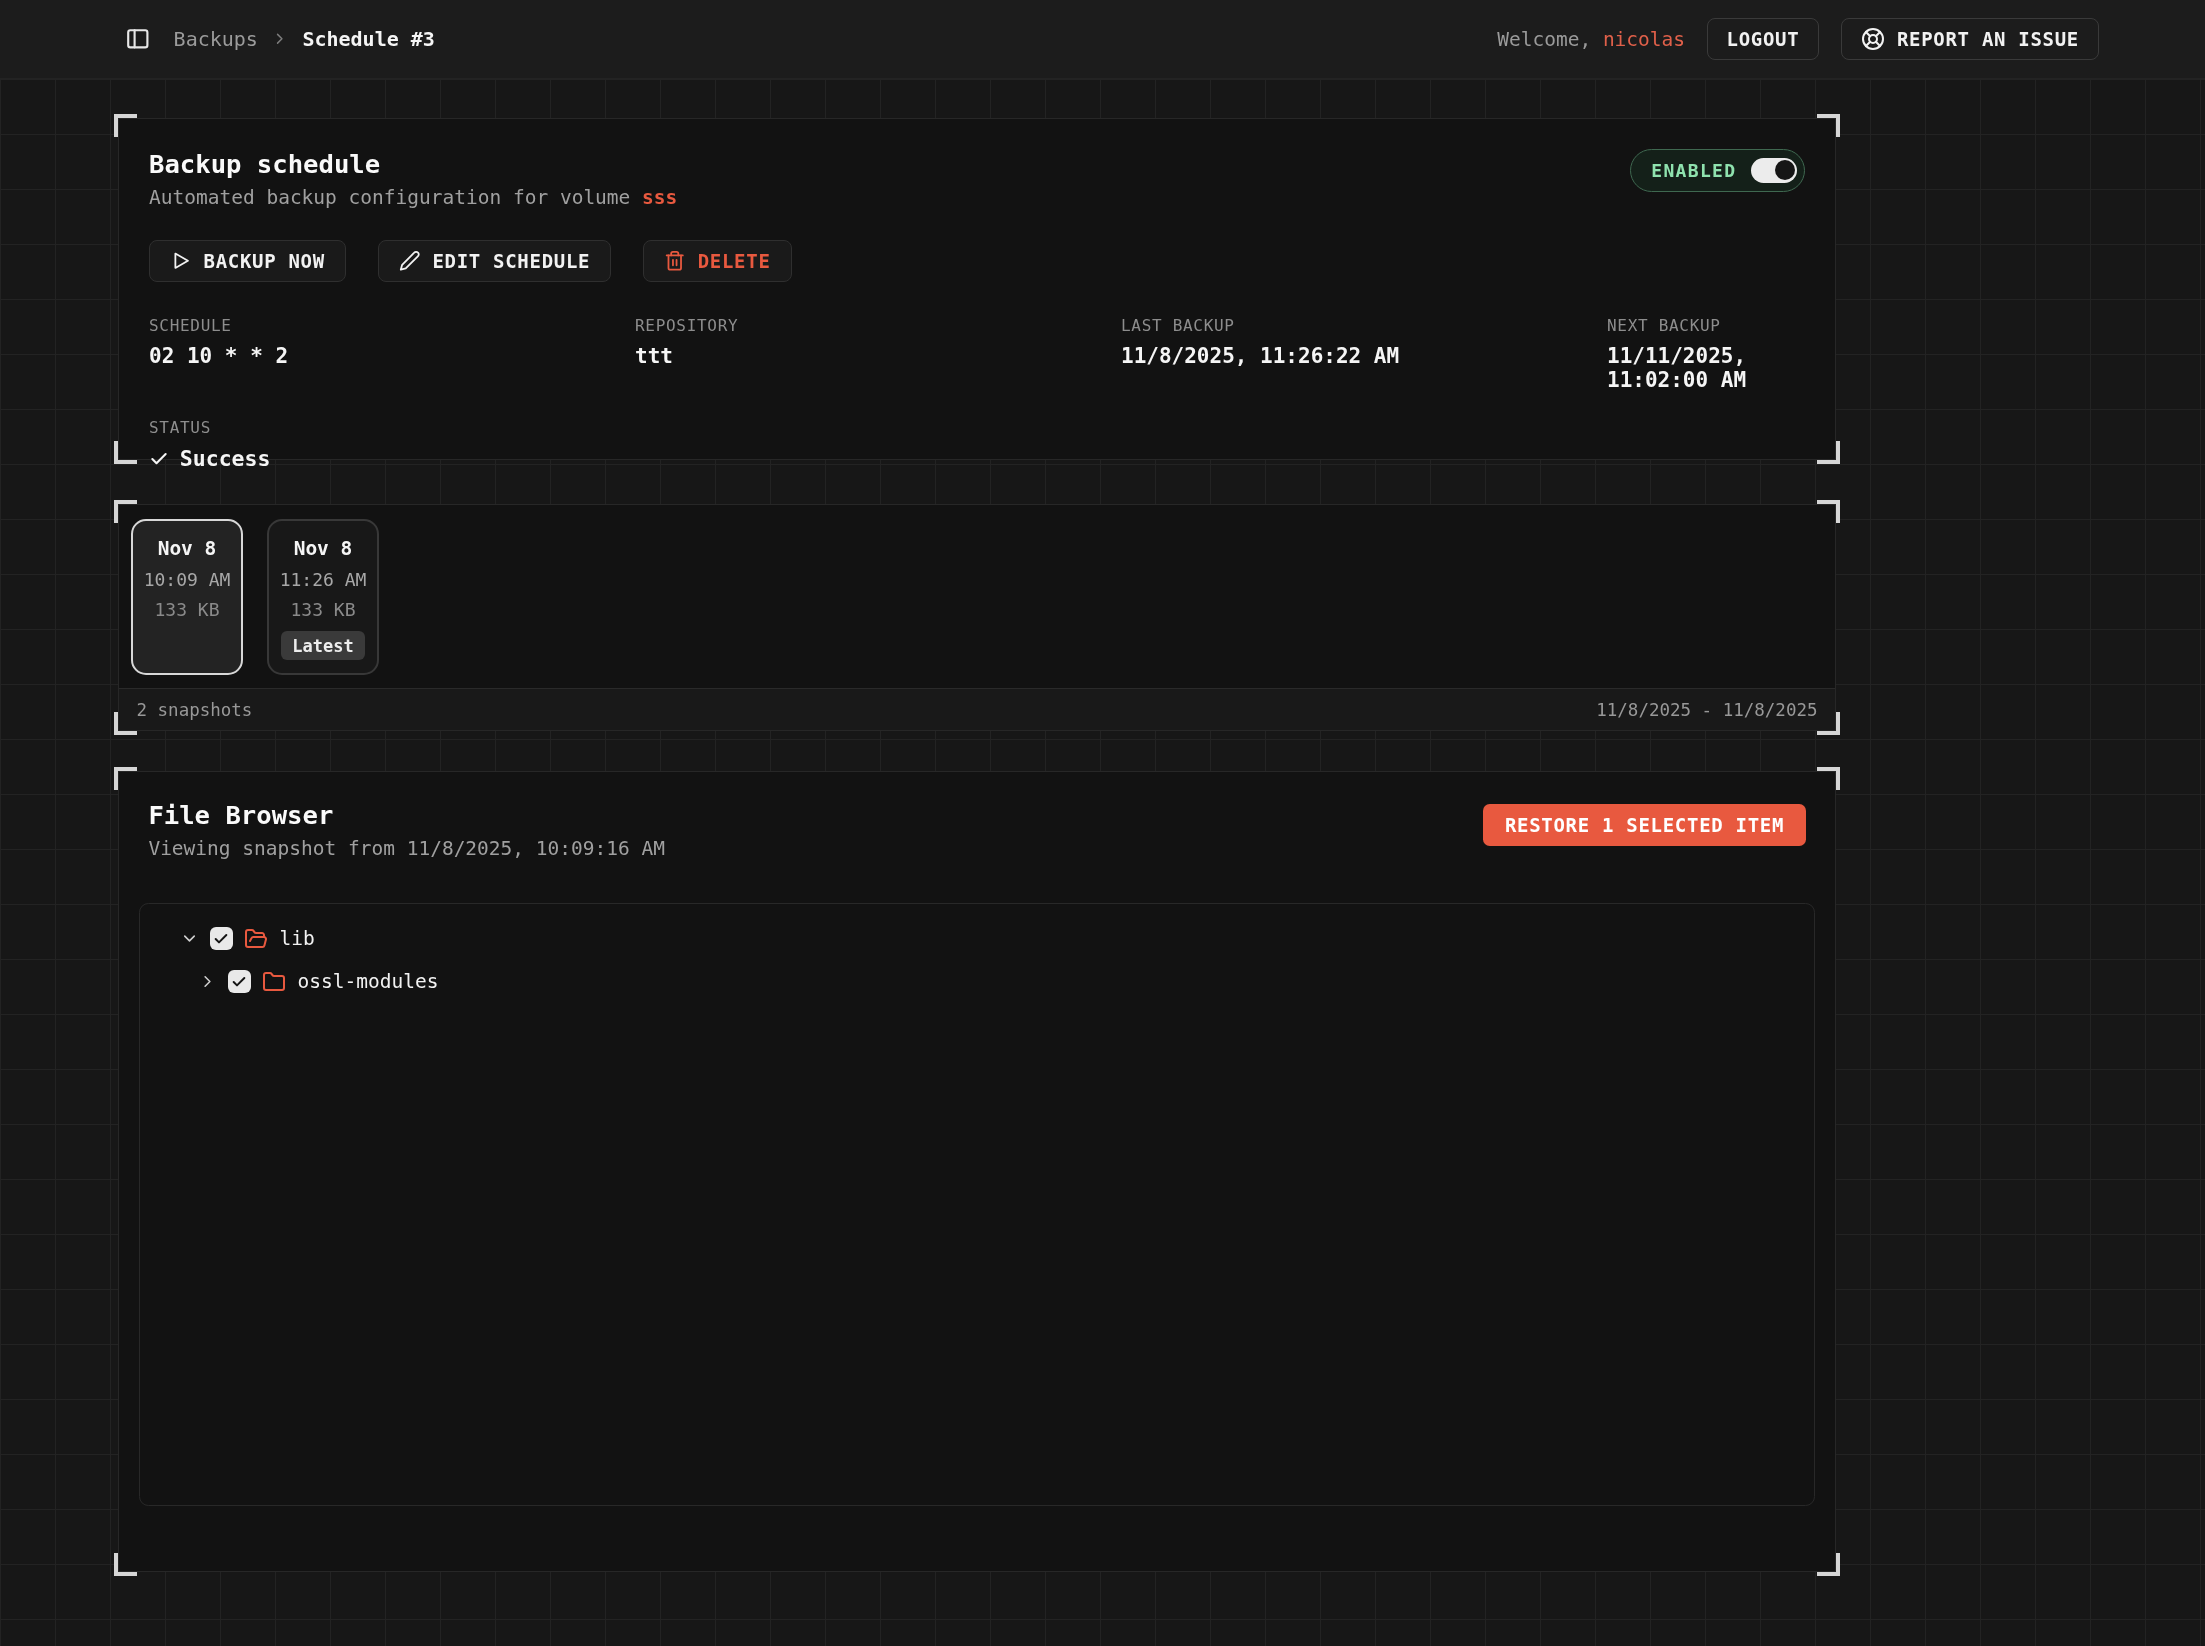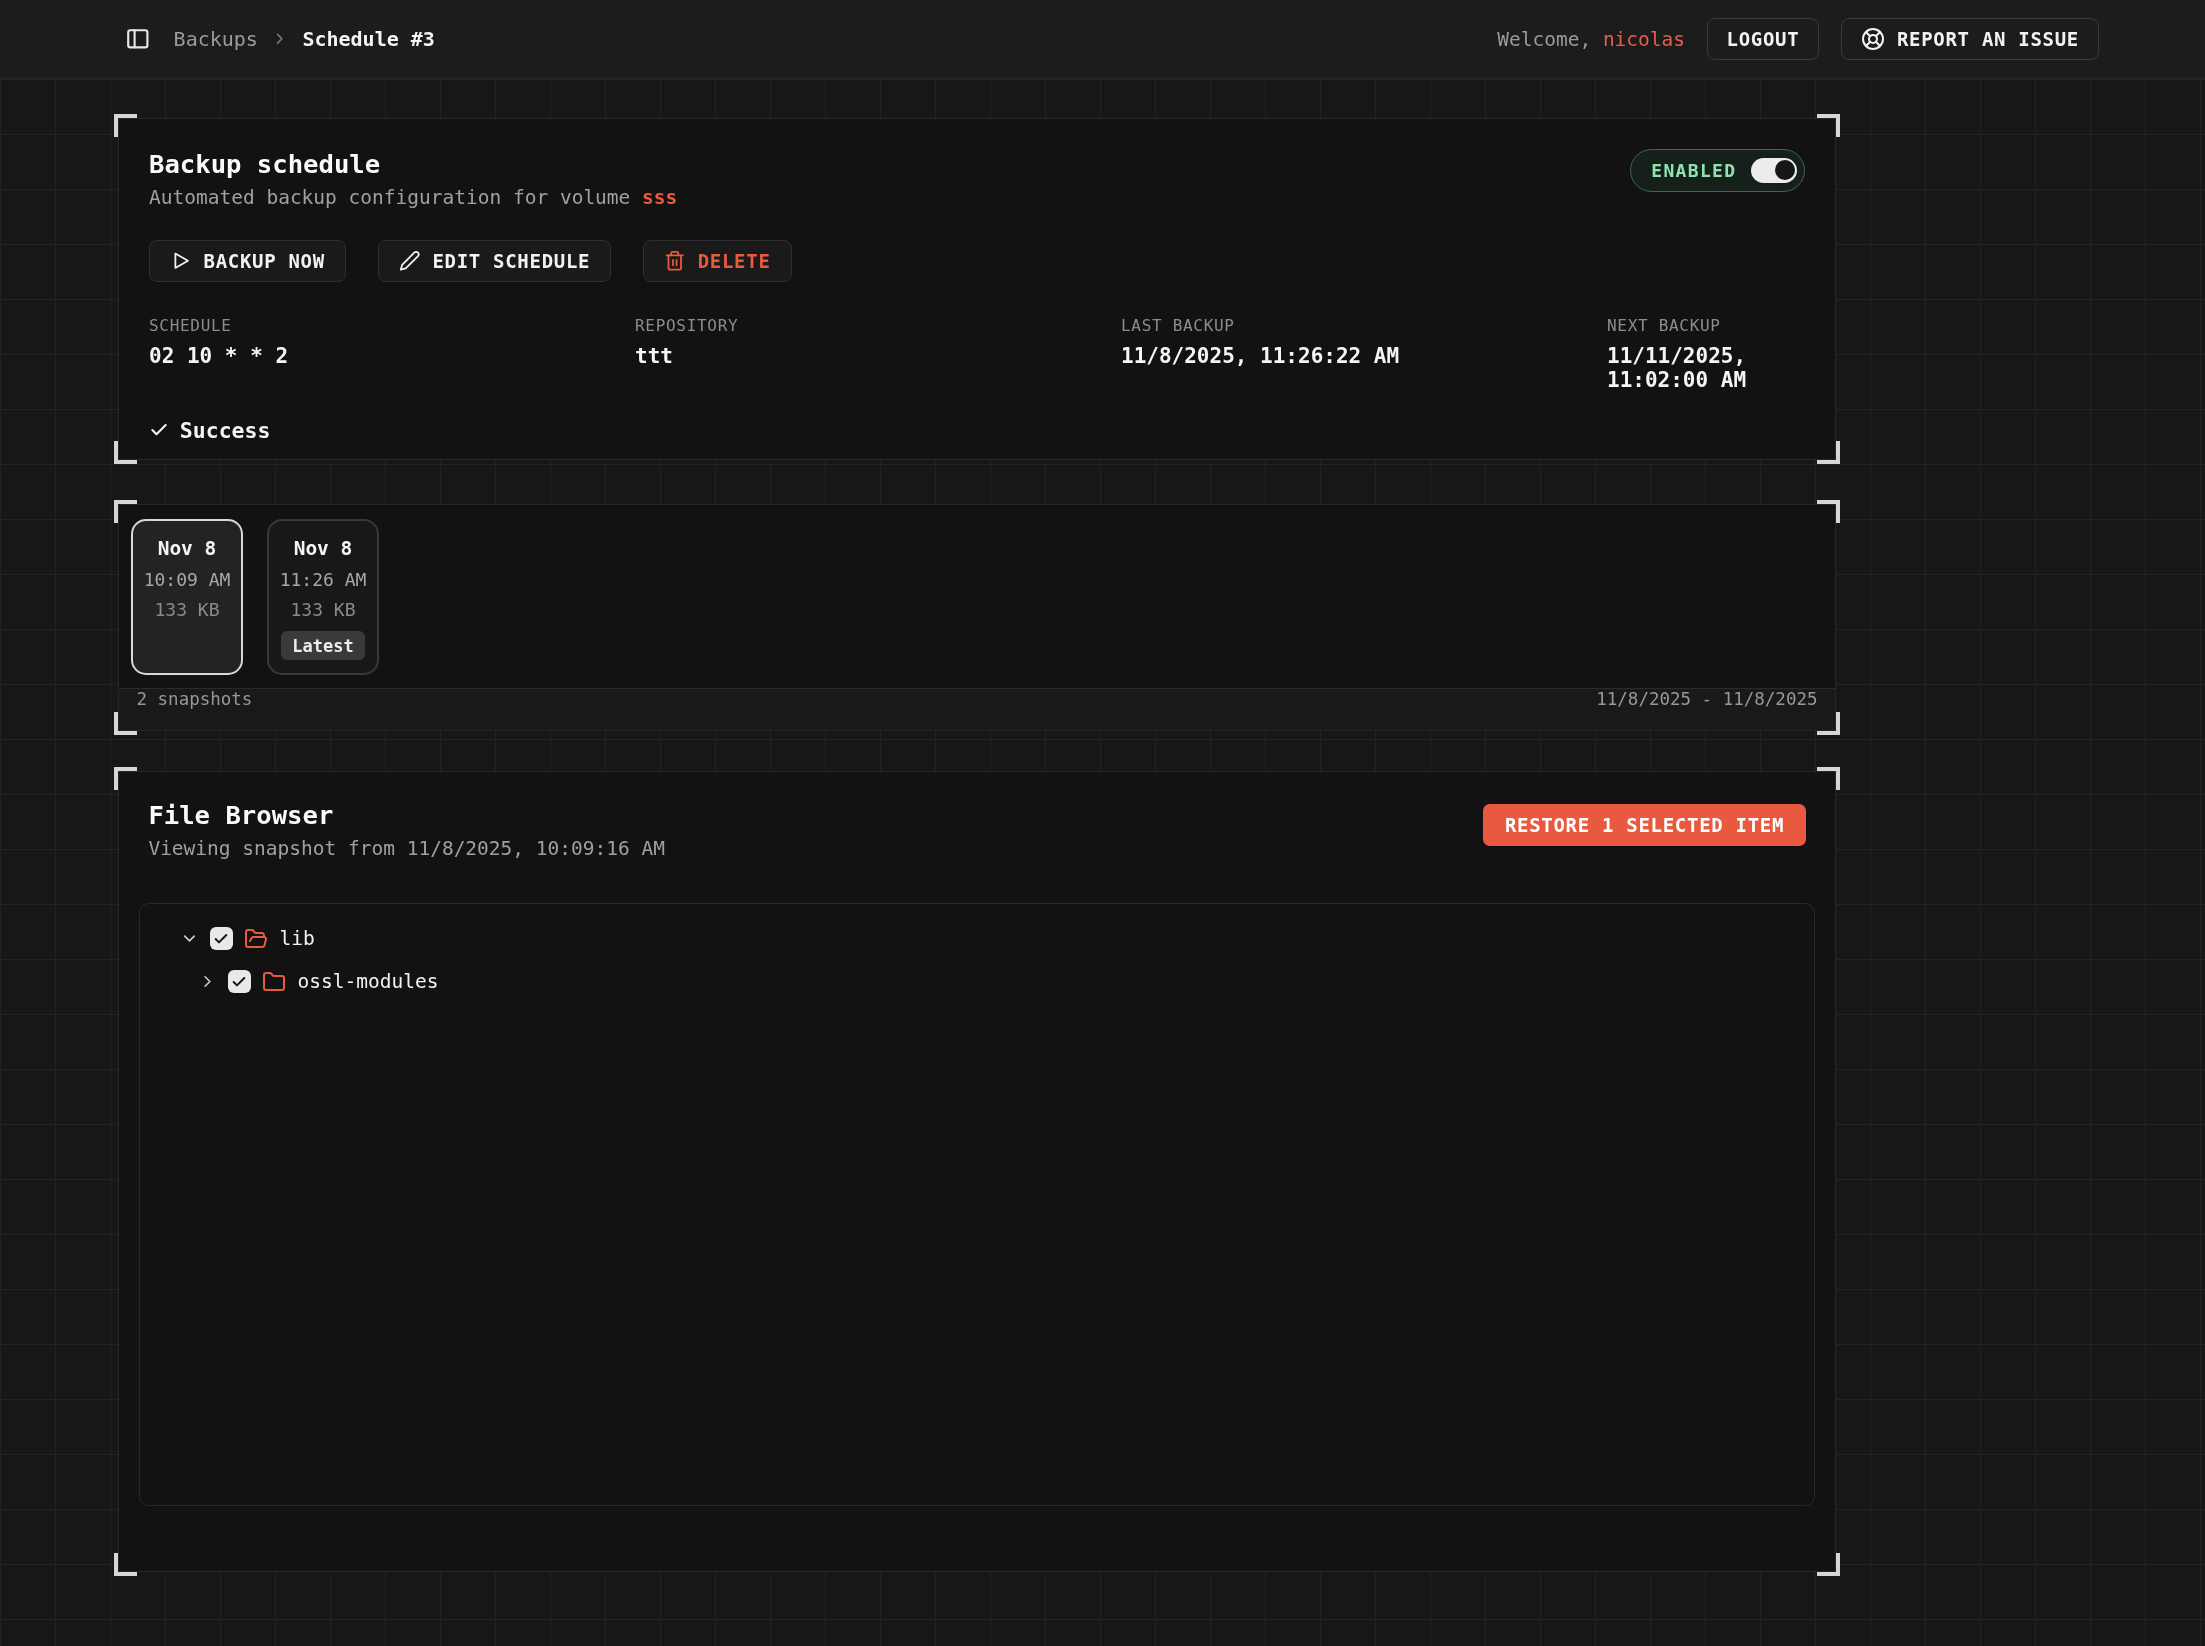--- a/index.html
+++ b/index.html
@@ -87,21 +87,21 @@
     width:112px; height:156px; border:2px solid #383838; border-radius:15px; background:#181818;
     display:flex; flex-direction:column; align-items:center; padding-top:16px; cursor:pointer;
   }
   .snap-card.selected { border-color:#d8d8d8; background:#232323; }
   .snap-date { font-size:19.5px; font-weight:bold; color:#f5f5f5; }
   .snap-time { font-size:18px; color:#a8a8a8; margin-top:9.4px; }
   .snap-size { font-size:18px; color:#8a8a8a; margin-top:9.4px; }
   .snap-badge { margin-top:10.8px; background:#3a3a3a; color:#ededed; font-size:17px; font-weight:bold; border-radius:6px; padding:4.7px 11.4px; }
   .snap-footer {
     height:46px; border-top:1.3px solid #2a2a2a; background:#191919;
-    display:flex; align-items:flex-start; justify-content:space-between; padding:0 17.5px;
+    display:flex; align-items:center; justify-content:space-between; padding:0 17.5px;
     font-size:17.5px; color:#989898;
   }
 
   
   #file-browser { top:692px; height:801px; padding:28px 20px; }
   .fb-head { display:flex; align-items:flex-start; justify-content:space-between; padding:0 9.4px; }
   .restore-btn {
     height:42px; border:none; border-radius:6.7px; background:#e8593f; color:#fff;
     font-family:inherit; font-size:19px; font-weight:bold; letter-spacing:0.7px;
     padding:0 21.5px; cursor:pointer; margin-top:4px;
@@ -230,20 +230,21 @@
         <div class="d-label">LAST BACKUP</div>
         <div class="d-value">11/8/2025, 11:26:22 AM</div>
       </div>
       <div>
         <div class="d-label">NEXT BACKUP</div>
         <div class="d-value">11/11/2025, 11:02:00 AM</div>
       </div>
     </div>
 
     <div class="status-block">
+      <div class="d-label">STATUS</div>
       <div class="status-val">
         <span>
           <svg width="20" height="20" viewBox="0 0 24 24" fill="none" stroke="currentColor" stroke-width="2.5" stroke-linecap="round" stroke-linejoin="round">
               <polyline points="20 6 9 17 4 12"></polyline>
             </svg>
         </span>
         <span>Success</span>
       </div>
     </div>
   </section>

